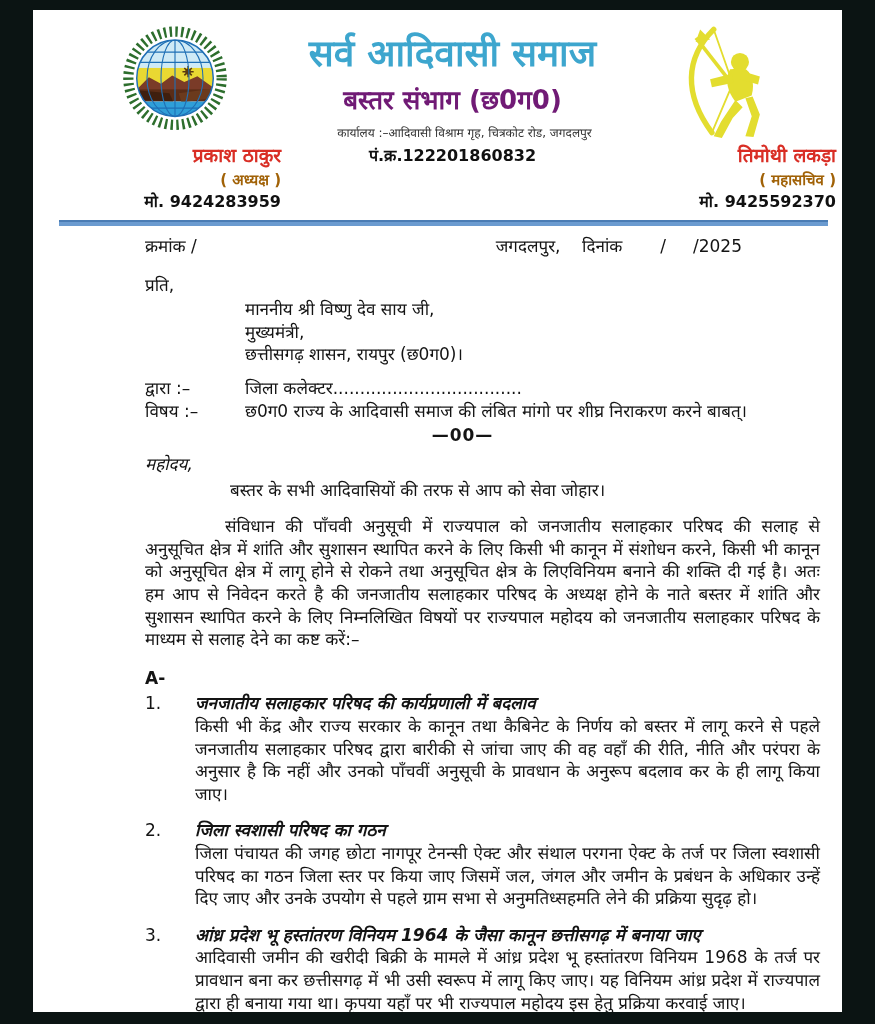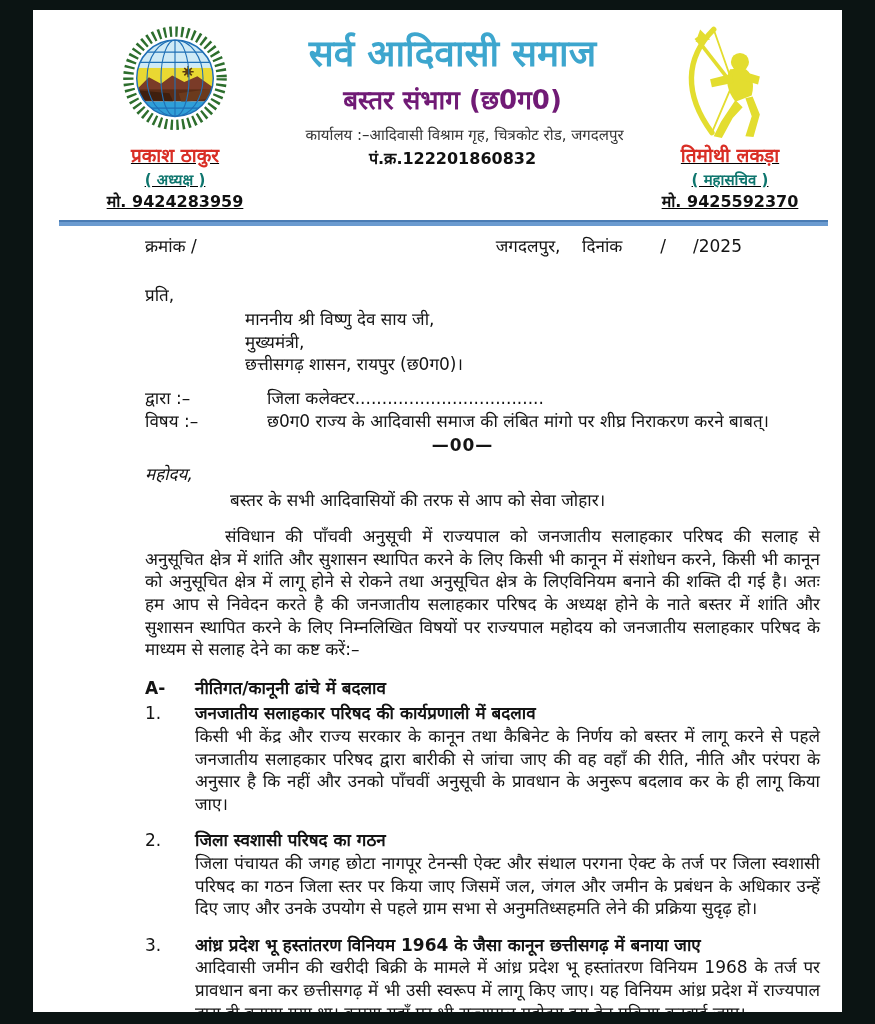--- a/index.html
+++ b/index.html
@@ -19,66 +19,65 @@
   }
   
   .letterhead {
     display: flex;
     align-items: flex-start;
     padding: 14px 6px 0 36px;
   }
   .credit-block {
     width: 212px;
     flex: none;
-    text-align: center;
-    text-decoration: underline;
+    text-align: right;
   }
   .credit-block .logo-wrap { height: 114px; display: flex; justify-content: center; }
   .credit-name {
     color: #d92e25;
     font-weight: bold;
     font-size: 19px;
     margin-top: 4px;
   }
-  .credit-role { font-size: 15px; font-weight: bold; color: #0f766e; margin-top: 1px; }
+  .credit-role { font-size: 15px; font-weight: bold; color: #a16207; margin-top: 1px; }
   .credit-phone { font-size: 16px; font-weight: bold; color: #111; margin-top: 1px; }
   .center-head { flex: 1; text-align: center; padding-top: 10px; }
   .org-name {
     color: #3da6ce;
     font-size: 37px;
     font-weight: bold;
     line-height: 1.1;
   }
   .division {
     color: #701a75;
     font-size: 26px;
     font-weight: bold;
     margin-top: 6px;
   }
-  .office-line { color: #333; font-size: 15px; font-weight: 500; margin-top: 7px; margin-left: 24px; }
+  .office-line { color: #333; font-size: 12px; font-weight: 500; margin-top: 7px; margin-left: 24px; }
   .reg-no { color: #111; font-size: 16px; font-weight: bold; margin-top: 3px; }
   .blue-rule {
     height: 4px;
     background: #6b9bd0;
     border-top: 2px solid #4a7cb4;
     margin: 8px 14px 0 26px;
   }
   
   .letter {
     padding: 9px 22px 0 112px;
     color: #141414;
     font-size: 17px;
     line-height: 1.33;
     font-weight: 500;
   }
-  .meta-row { display: flex; justify-content: space-between; margin-bottom: 26px; }
+  .meta-row { display: flex; justify-content: space-between; margin-bottom: 16px; }
   .place-date { white-space: pre; margin-right: 78px; }
   .to-label { margin-bottom: 2px; }
   .addressee { margin-left: 100px; margin-bottom: 11px; }
-  .label-row { display: flex; gap: 22px; }
+  .label-row { display: flex; }
   .label-col { width: 100px; flex: none; }
   .value-col { flex: 1; }
   .subject-row { margin-bottom: 2px; }
   .zero-divider {
     text-align: center;
     font-weight: bold;
     letter-spacing: 1px;
     margin: 2px 40px 6px 0;
   }
   .salutation { margin-bottom: 4px; font-style: italic; }
@@ -86,21 +85,21 @@
   .intro {
     margin: 0 0 16px 0;
     text-align: justify;
     text-indent: 80px;
   }
   .section-head { display: flex; font-weight: bold; margin-bottom: 3px; }
   .section-marker { width: 50px; flex: none; }
   .list-item { display: flex; margin-bottom: 14px; }
   .item-num { width: 50px; flex: none; }
   .item-content { flex: 1; }
-  .item-title { font-weight: 600; }
+  .item-title { font-weight: 600; font-style: italic; }
   .item-body { margin: 0; text-align: justify; }
   
   svg { display: block; }
 </style>
 </head>
 <body>
 
 <div class="page">
 
   <header class="letterhead">
@@ -205,21 +204,20 @@
     <div class="zero-divider">—00—</div>
 
     <div class="salutation">महोदय,</div>
 
     <div class="opening">बस्तर के सभी आदिवासियों की तरफ से आप को सेवा जोहार।</div>
 
     <p class="intro">संविधान की पाँचवी अनुसूची में राज्यपाल को जनजातीय सलाहकार परिषद की सलाह से अनुसूचित क्षेत्र में शांति और सुशासन स्थापित करने के लिए किसी भी कानून में संशोधन करने, किसी भी कानून को अनुसूचित क्षेत्र में लागू होने से रोकने तथा अनुसूचित क्षेत्र के लिएविनियम बनाने की शक्ति दी गई है। अतः हम आप से निवेदन करते है की जनजातीय सलाहकार परिषद के अध्यक्ष होने के नाते बस्तर में शांति और सुशासन स्थापित करने के लिए निम्नलिखित विषयों पर राज्यपाल महोदय को जनजातीय सलाहकार परिषद के माध्यम से सलाह देने का कष्ट करें:–</p>
 
     <div class="section-head">
       <span class="section-marker">A-</span>
-      <span>नीतिगत/कानूनी ढांचे में बदलाव</span>
     </div>
 
     <div class="list-item">
       <span class="item-num">1.</span>
       <div class="item-content">
         <div class="item-title">जनजातीय सलाहकार परिषद की कार्यप्रणाली में बदलाव</div>
         <p class="item-body">किसी भी केंद्र और राज्य सरकार के कानून तथा कैबिनेट के निर्णय को बस्तर में लागू करने से पहले जनजातीय सलाहकार परिषद द्वारा बारीकी से जांचा जाए की वह वहाँ की रीति, नीति और परंपरा के अनुसार है कि नहीं और उनको पाँचवीं अनुसूची के प्रावधान के अनुरूप बदलाव कर के ही लागू किया जाए।</p>
       </div>
     </div>
 

